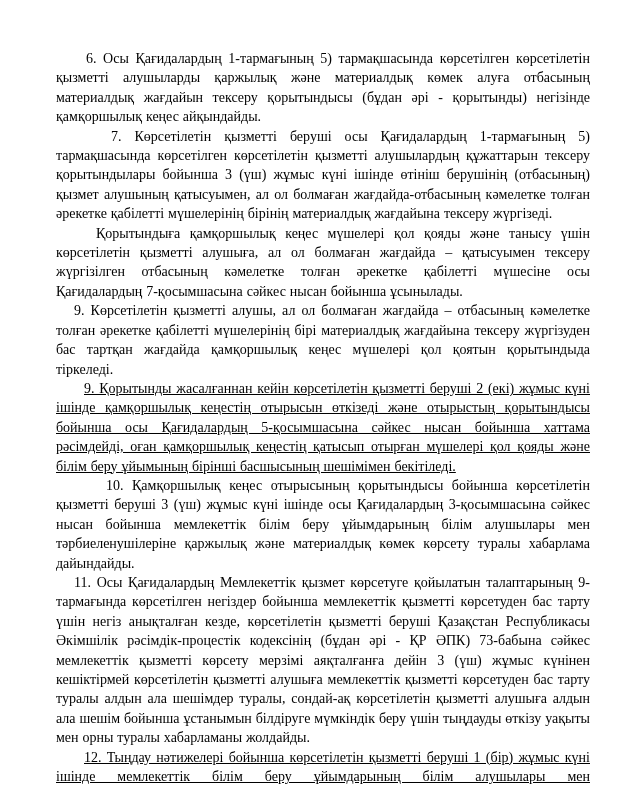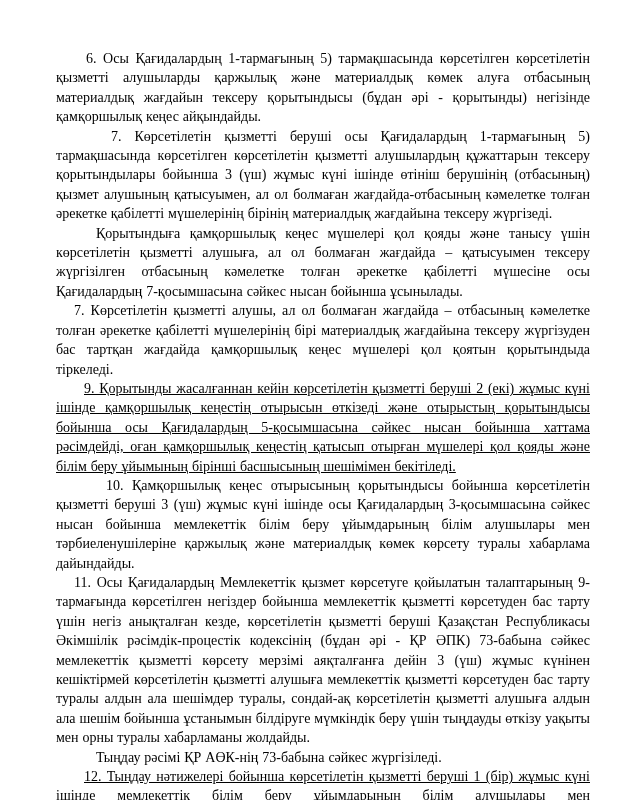--- a/index.html
+++ b/index.html
@@ -37,24 +37,23 @@
 </head>
 <body>
 
 <div class="page">
   <p class="para ind-30">6. Осы Қағидалардың 1-тармағының 5) тармақшасында көрсетілген көрсетілетін қызметті алушыларды қаржылық және материалдық көмек алуға отбасының материалдық жағдайын тексеру қорытындысы (бұдан әрі - қорытынды) негізінде қамқоршылық кеңес айқындайды.</p>
 
   <p class="para ind-55">7. Көрсетілетін қызметті беруші осы Қағидалардың 1-тармағының 5) тармақшасында көрсетілген көрсетілетін қызметті алушылардың құжаттарын тексеру қорытындылары бойынша 3 (үш) жұмыс күні ішінде өтініш берушінің (отбасының) қызмет алушының қатысуымен, ал ол болмаған жағдайда-отбасының кәмелетке толған әрекетке қабілетті мүшелерінің бірінің материалдық жағдайына тексеру жүргізеді.</p>
 
   <p class="para ind-40">Қорытындыға қамқоршылық кеңес мүшелері қол қояды және танысу үшін көрсетілетін қызметті алушыға, ал ол болмаған жағдайда – қатысуымен тексеру жүргізілген отбасының кәмелетке толған әрекетке қабілетті мүшесіне осы Қағидалардың 7-қосымшасына сәйкес нысан бойынша ұсынылады.</p>
 
-  <p class="para ind-18">7. Көрсетілетін қызметті алушы, ал ол болмаған жағдайда – отбасының кәмелетке толған әрекетке қабілетті мүшелерінің бірі материалдық жағдайына тексеру жүргізуден бас тартқан жағдайда қамқоршылық кеңес мүшелері қол қоятын қорытындыда тіркеледі.</p>
+  <p class="para ind-18">9. Көрсетілетін қызметті алушы, ал ол болмаған жағдайда – отбасының кәмелетке толған әрекетке қабілетті мүшелерінің бірі материалдық жағдайына тексеру жүргізуден бас тартқан жағдайда қамқоршылық кеңес мүшелері қол қоятын қорытындыда тіркеледі.</p>
 
   <p class="para ind-28">9. Қорытынды жасалғаннан кейін көрсетілетін қызметті беруші 2 (екі) жұмыс күні ішінде қамқоршылық кеңестің отырысын өткізеді және отырыстың қорытындысы бойынша осы Қағидалардың 5-қосымшасына сәйкес нысан бойынша хаттама рәсімдейді, оған қамқоршылық кеңестің қатысып отырған мүшелері қол қояды және білім беру ұйымының бірінші басшысының шешімімен бекітіледі.</p>
 
   <p class="para ind-50">10. Қамқоршылық кеңес отырысының қорытындысы бойынша көрсетілетін қызметті беруші 3 (үш) жұмыс күні ішінде осы Қағидалардың 3-қосымшасына сәйкес нысан бойынша мемлекеттік білім беру ұйымдарының білім алушылары мен тәрбиеленушілеріне қаржылық және материалдық көмек көрсету туралы хабарлама дайындайды.</p>
 
   <p class="para ind-18">11. Осы Қағидалардың Мемлекеттік қызмет көрсетуге қойылатын талаптарының 9-тармағында көрсетілген негіздер бойынша мемлекеттік қызметті көрсетуден бас тарту үшін негіз анықталған кезде, көрсетілетін қызметті беруші Қазақстан Республикасы Әкімшілік рәсімдік-процестік кодексінің (бұдан әрі - ҚР ӘПК) 73-бабына сәйкес мемлекеттік қызметті көрсету мерзімі аяқталғанға дейін 3 (үш) жұмыс күнінен кешіктірмей көрсетілетін қызметті алушыға мемлекеттік қызметті көрсетуден бас тарту туралы алдын ала шешімдер туралы, сондай-ақ көрсетілетін қызметті алушыға алдын ала шешім бойынша ұстанымын білдіруге мүмкіндік беру үшін тыңдауды өткізу уақыты мен орны туралы хабарламаны жолдайды.</p>
 
-  <p class="para ind-40">Тыңдау рәсімі ҚР АӨК-нің 73-бабына сәйкес жүргізіледі.</p>
 
   <p class="para ind-28 justify-last">12. Тыңдау нәтижелері бойынша көрсетілетін қызметті беруші 1 (бір) жұмыс күні ішінде мемлекеттік білім беру ұйымдарының білім алушылары мен</p>
 </div>
 
 </body></html>

